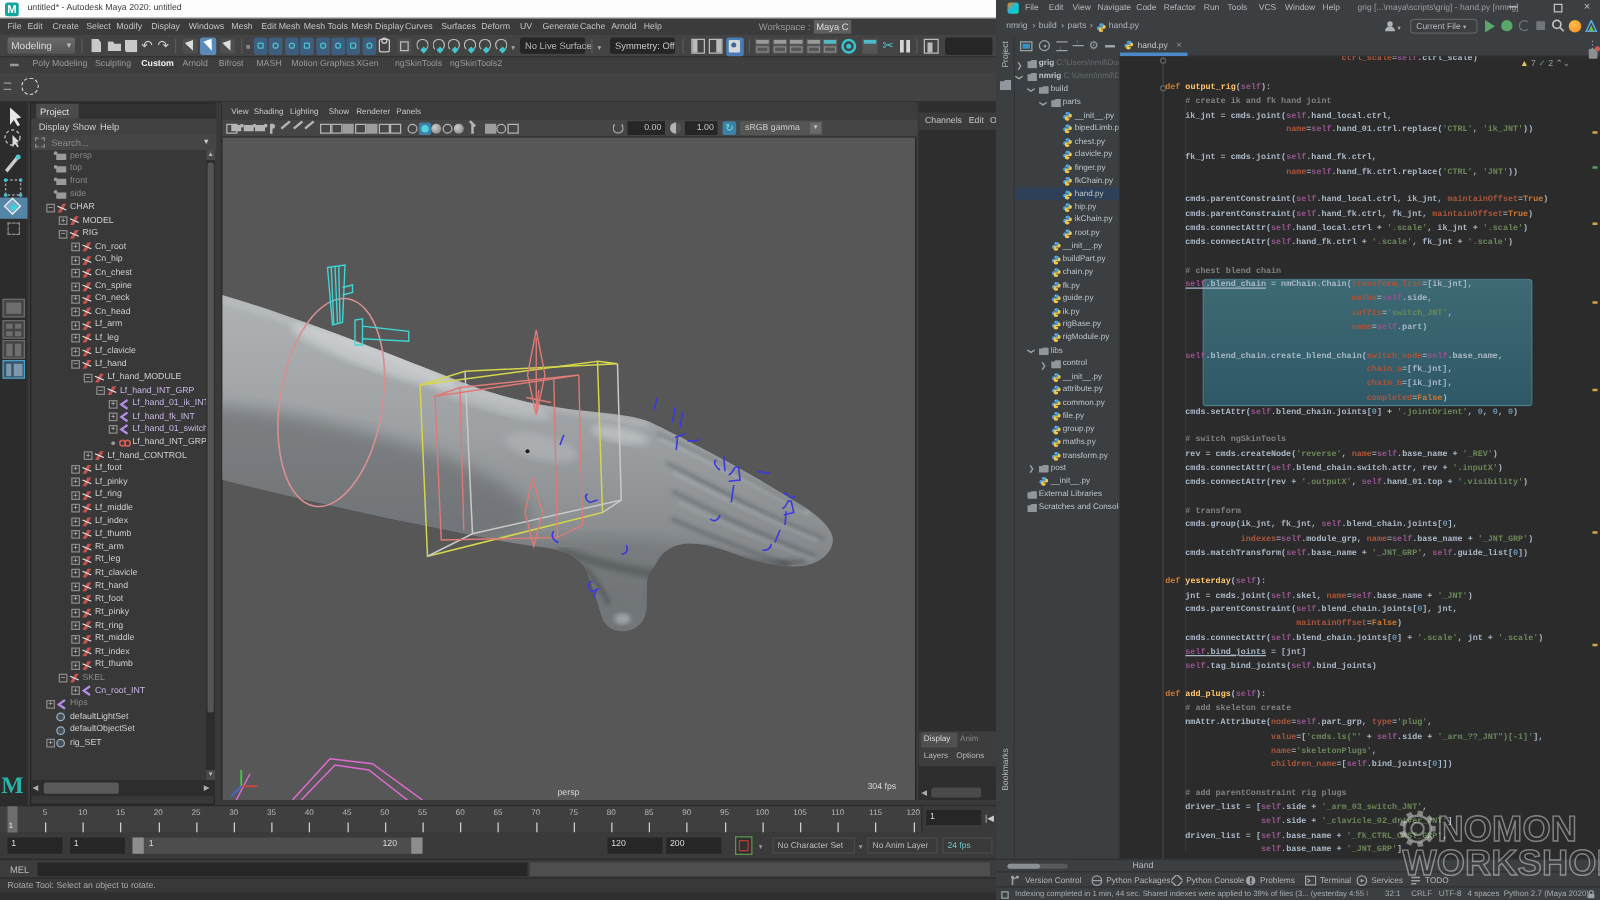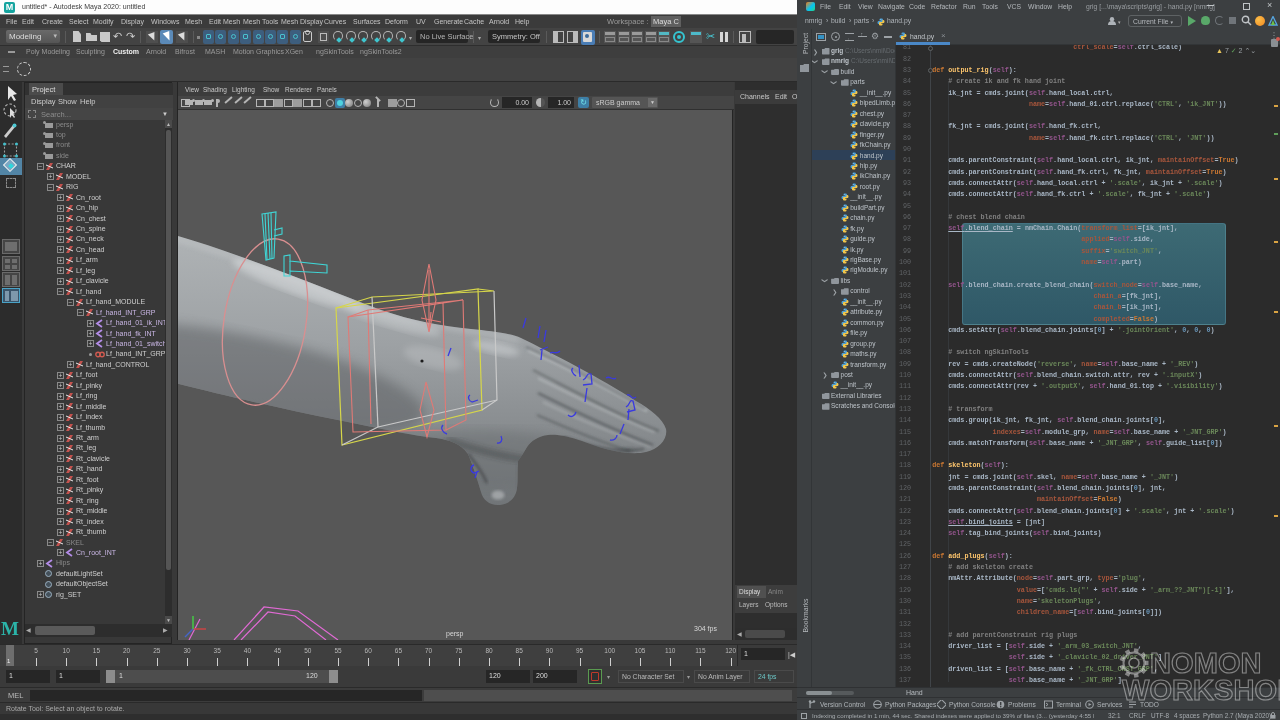--- a/index.html
+++ b/index.html
@@ -1065,115 +1065,58 @@
       <div class="ab" style="left:45px;top:2px;font-size:8px;color:#8a8f93">×</div>
       <div class="ab" style="left:0px;top:13px;width:54px;height:3px;background:#4a88c7"></div>
       <div class="ab" style="left:374px;top:2px;font-size:8px;color:#9da2a6;letter-spacing:0">⋮</div>
     </div>
     <div class="ab" style="left:99px;top:45px;width:384px;height:642px;background:#2b2b2b;overflow:hidden">
       <div class="ab" style="left:66px;top:178px;width:264px;height:102px;border-radius:3px;background:linear-gradient(180deg,#3d6a74,#2f5867);border:1px solid rgba(130,200,215,0.25)"></div>
       <div class="ab" style="left:34px;top:0;width:1px;height:642px;background:#404448"></div>
       <div class="ab" style="left:52px;top:37px;width:1px;height:600px;background:#35383b"></div>
       <div class="ab" style="left:31.5px;top:0.5px;width:5px;height:5px;border:1px solid #5f6365;border-radius:50%;background:#2b2b2b"></div>
       <div class="ab" style="left:31.5px;top:23px;width:5px;height:5px;border:1px solid #5f6365;border-radius:50%;background:#2b2b2b"></div>
-      <div class="ab mono" style="left:0;top:-2.6px;width:15px;text-align:right;font-size:6.73px;line-height:11.3px;color:#606366;white-space:pre">81
-82
-83
-84
-85
-86
-87
-88
-89
-90
-91
-92
-93
-94
-95
-96
-97
-98
-99
-100
-101
-102
-103
-104
-105
-106
-107
-108
-109
-110
-111
-112
-113
-114
-115
-116
-117
-118
-119
-120
-121
-122
-123
-124
-125
-126
-127
-128
-129
-130
-131
-132
-133
-134
-135
-136
-137</div>
       <pre class="ab mono" style="left:20px;top:-2.6px;font-size:6.73px;line-height:11.3px;color:#a9b7c6;font-weight:bold">                                       <span class="pa">ctrl_scale</span>=<span class="se">self</span>.ctrl_scale)
 
     <span class="k">def</span> <span class="f">output_rig</span>(<span class="se">self</span>):
         <span class="co"># create ik and fk hand joint</span>
         ik_jnt = cmds.joint(<span class="se">self</span>.hand_local.ctrl,
                             <span class="pa">name</span>=<span class="se">self</span>.hand_01.ctrl.replace(<span class="st">'CTRL'</span>, <span class="st">'ik_JNT'</span>))
 
         fk_jnt = cmds.joint(<span class="se">self</span>.hand_fk.ctrl,
                             <span class="pa">name</span>=<span class="se">self</span>.hand_fk.ctrl.replace(<span class="st">'CTRL'</span>, <span class="st">'JNT'</span>))
 
         cmds.parentConstraint(<span class="se">self</span>.hand_local.ctrl, ik_jnt, <span class="pa">maintainOffset</span>=<span class="k">True</span>)
         cmds.parentConstraint(<span class="se">self</span>.hand_fk.ctrl, fk_jnt, <span class="pa">maintainOffset</span>=<span class="k">True</span>)
         cmds.connectAttr(<span class="se">self</span>.hand_local.ctrl + <span class="st">'.scale'</span>, ik_jnt + <span class="st">'.scale'</span>)
         cmds.connectAttr(<span class="se">self</span>.hand_fk.ctrl + <span class="st">'.scale'</span>, fk_jnt + <span class="st">'.scale'</span>)
 
         <span class="co"># chest blend chain</span>
         <span class="un"><span class="se">self</span>.blend_chain</span> = nmChain.Chain(<span class="pa">transform_list</span>=[ik_jnt],
-                                         <span class="pa">applied</span>=<span class="se">self</span>.side,
+                                         <span class="pa">maths</span>=<span class="se">self</span>.side,
                                          <span class="pa">suffix</span>=<span class="st">'switch_JNT'</span>,
                                          <span class="pa">name</span>=<span class="se">self</span>.part)
 
         <span class="se">self</span>.blend_chain.create_blend_chain(<span class="pa">switch_node</span>=<span class="se">self</span>.base_name,
                                             <span class="pa">chain_a</span>=[fk_jnt],
                                             <span class="pa">chain_b</span>=[ik_jnt],
                                             <span class="pa">completed</span>=<span class="k">False</span>)
         cmds.setAttr(<span class="se">self</span>.blend_chain.joints[<span class="nu">0</span>] + <span class="st">'.jointOrient'</span>, <span class="nu">0</span>, <span class="nu">0</span>, <span class="nu">0</span>)
 
         <span class="co"># switch ngSkinTools</span>
         rev = cmds.createNode(<span class="st">'reverse'</span>, <span class="pa">name</span>=<span class="se">self</span>.base_name + <span class="st">'_REV'</span>)
         cmds.connectAttr(<span class="se">self</span>.blend_chain.switch.attr, rev + <span class="st">'.inputX'</span>)
         cmds.connectAttr(rev + <span class="st">'.outputX'</span>, <span class="se">self</span>.hand_01.top + <span class="st">'.visibility'</span>)
 
         <span class="co"># transform</span>
         cmds.group(ik_jnt, fk_jnt, <span class="se">self</span>.blend_chain.joints[<span class="nu">0</span>],
                    <span class="pa">indexes</span>=<span class="se">self</span>.module_grp, <span class="pa">name</span>=<span class="se">self</span>.base_name + <span class="st">'_JNT_GRP'</span>)
         cmds.matchTransform(<span class="se">self</span>.base_name + <span class="st">'_JNT_GRP'</span>, <span class="se">self</span>.guide_list[<span class="nu">0</span>])
 
-    <span class="k">def</span> <span class="f">skeleton</span>(<span class="se">self</span>):
+    <span class="k">def</span> <span class="f">yesterday</span>(<span class="se">self</span>):
         jnt = cmds.joint(<span class="se">self</span>.skel, <span class="pa">name</span>=<span class="se">self</span>.base_name + <span class="st">'_JNT'</span>)
         cmds.parentConstraint(<span class="se">self</span>.blend_chain.joints[<span class="nu">0</span>], jnt,
                               <span class="pa">maintainOffset</span>=<span class="k">False</span>)
         cmds.connectAttr(<span class="se">self</span>.blend_chain.joints[<span class="nu">0</span>] + <span class="st">'.scale'</span>, jnt + <span class="st">'.scale'</span>)
         <span class="un"><span class="se">self</span>.bind_joints</span> = [jnt]
         <span class="se">self</span>.tag_bind_joints(<span class="se">self</span>.bind_joints)
 
     <span class="k">def</span> <span class="f">add_plugs</span>(<span class="se">self</span>):
         <span class="co"># add skeleton create</span>
         nmAttr.Attribute(<span class="pa">node</span>=<span class="se">self</span>.part_grp, <span class="pa">type</span>=<span class="st">'plug'</span>,

